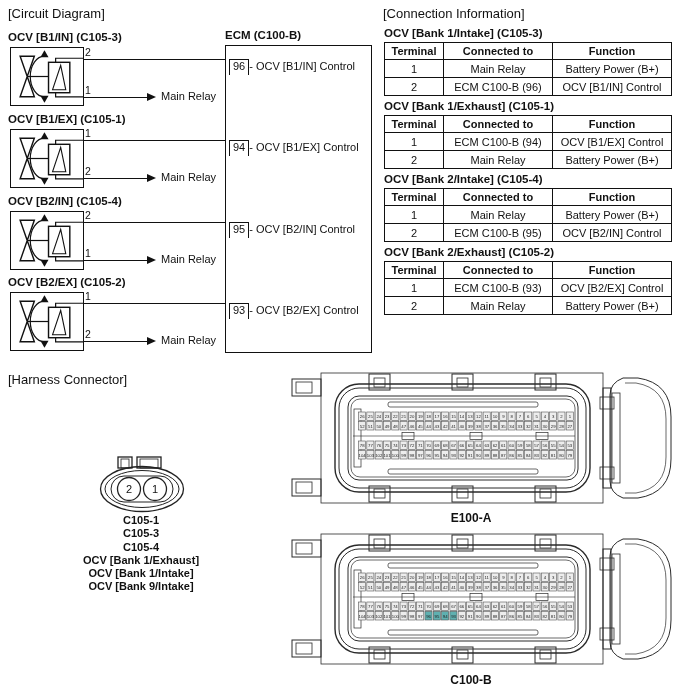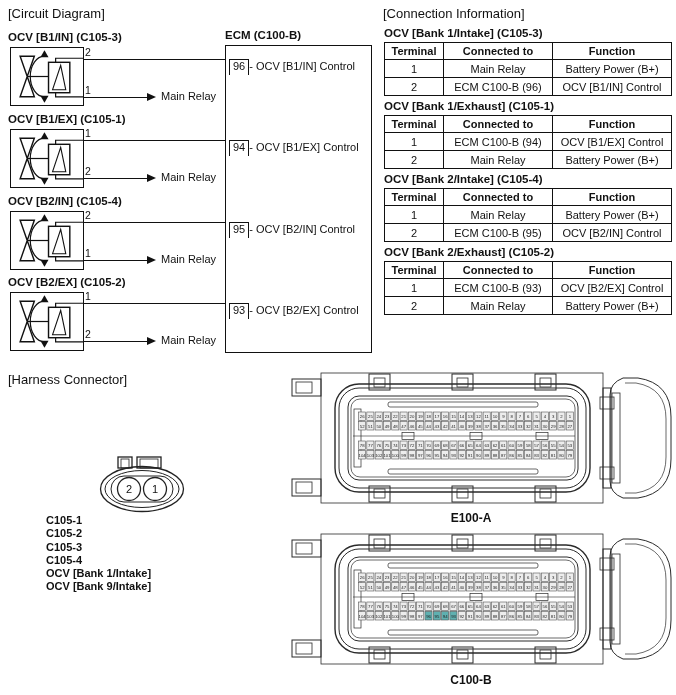--- a/index.html
+++ b/index.html
@@ -18,21 +18,21 @@
   .ecm-title{position:absolute;left:225px;top:29px;width:147px;text-align:left;font-weight:bold;font-size:11.5px;}
   .ecm-pin{position:absolute;left:229px;display:flex;align-items:flex-start;font-size:11px;white-space:nowrap;z-index:3;}
   .ecm-pin .num{border:1px solid #111;border-bottom:none;padding:1px 3px 3px 3px;line-height:11px;background:#fff;}
   .ecm-pin .nm{padding-top:2px;line-height:11px;}
   .tbl-title{position:absolute;left:384px;font-size:11.5px;font-weight:bold;white-space:nowrap;}
   .conn-table{position:absolute;left:384px;border-collapse:collapse;table-layout:fixed;}
   .conn-table th,.conn-table td{border:1px solid #111;font-size:11px;text-align:center;padding:0;white-space:nowrap;overflow:hidden;}
   .conn-table th{height:17px;font-weight:bold;}
   .conn-table td{height:18px;}
   .conn-label{position:absolute;font-weight:bold;font-size:12px;text-align:center;white-space:nowrap;}
-  .harness-names{position:absolute;left:46px;top:514px;width:190px;font-weight:bold;font-size:11px;line-height:13.3px;}
+  .harness-names{position:absolute;left:46px;top:514px;width:190px;text-align:center;font-weight:bold;font-size:11px;line-height:13.3px;}
   .big-conn{position:absolute;left:290px;width:385px;height:134px;}
   .small-conn{position:absolute;left:99px;top:455px;width:86px;height:58px;}
 </style>
 </head>
 <body>
 
 <div id="canvas">
 
   <div class="heading" style="left:8px;top:6px">[Circuit Diagram]</div>
   <div class="heading" style="left:383px;top:6px">[Connection Information]</div>
@@ -263,23 +263,23 @@
       <ellipse cx="43" cy="34" rx="37" ry="18.5" stroke-width="1"></ellipse>
       <rect x="12" y="21" width="62" height="26" rx="13" stroke-width="1"></rect>
       <circle cx="30" cy="34" r="11.5"></circle>
       <circle cx="56" cy="34" r="11.5"></circle>
     </g>
     <text x="30" y="38" font-size="11" text-anchor="middle" fill="#111">2</text>
     <text x="56" y="38" font-size="11" text-anchor="middle" fill="#111">1</text>
   </svg>
   <div class="harness-names">
     <div>C105-1</div>
-    <div>C105-2</div>
     <div>C105-3</div>
     <div>C105-4</div>
+    <div>OCV [Bank 1/Exhaust]</div>
     <div>OCV [Bank 1/Intake]</div>
     <div>OCV [Bank 9/Intake]</div>
   </div>
 
   <svg class="big-conn" style="top:371px" viewBox="0 0 385 134">
       <rect x="31" y="2" width="282" height="130" fill="none" stroke="#2a2a2a" stroke-width="0.8"></rect>
       <rect x="2" y="8" width="29" height="17" fill="none" stroke="#2a2a2a" stroke-width="1"></rect>
       <rect x="6" y="11" width="16" height="11" fill="none" stroke="#2a2a2a" stroke-width="0.8"></rect>
       <rect x="2" y="108" width="29" height="17" fill="none" stroke="#2a2a2a" stroke-width="1"></rect>
       <rect x="6" y="111" width="16" height="11" fill="none" stroke="#2a2a2a" stroke-width="0.8"></rect>

